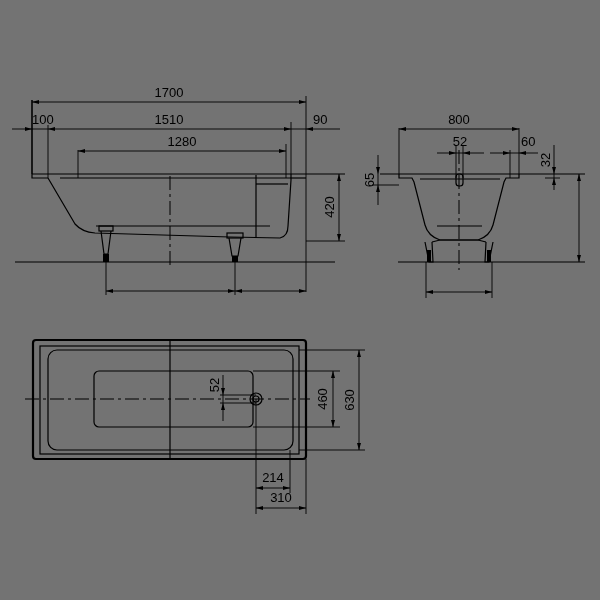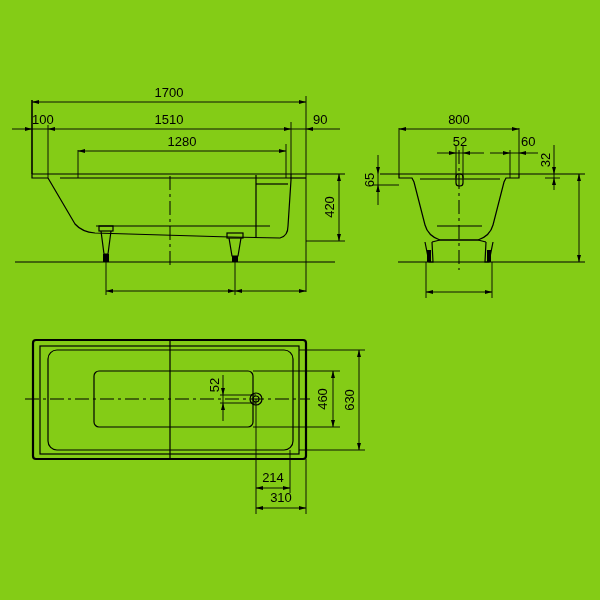--- a/index.html
+++ b/index.html
@@ -1,16 +1,16 @@
 <!DOCTYPE html>
 <html><head>
 <meta charset="utf-8">
 <style>
   html, body { margin: 0; padding: 0; background: #ffffff; }
-  #canvas { position: relative; width: 600px; height: 600px; background: #84cc16; }
+  #canvas { position: relative; width: 600px; height: 600px; background: #737373; }
   svg { position: absolute; left: 0; top: 0; }
   .ln { stroke: #000; fill: none; stroke-width: 1.2; }
   .thin { stroke: #000; fill: none; stroke-width: 0.9; }
   .thick { stroke: #000; fill: none; stroke-width: 2.2; }
   .dash { stroke: #000; fill: none; stroke-width: 1; stroke-dasharray: 14 4 3 4; }
   .arr { fill: #000; stroke: none; }
   .lbl { font-family: "Liberation Sans", "DejaVu Sans", sans-serif; font-size: 13px; fill: #000; }
 </style>
 </head>
 <body>

